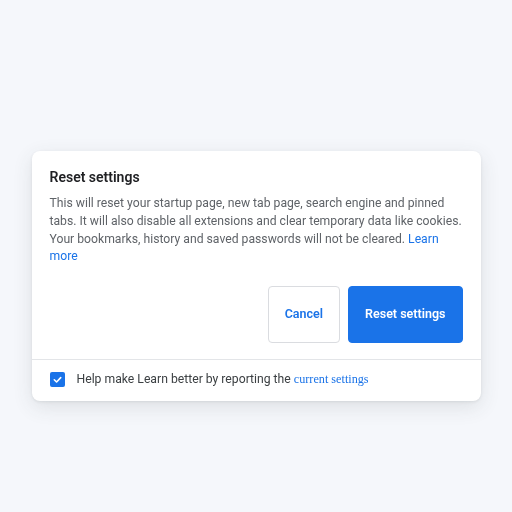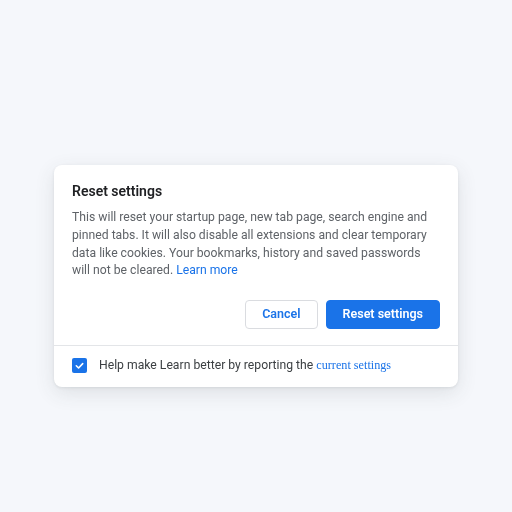--- a/index.html
+++ b/index.html
@@ -5,21 +5,21 @@
     * { box-sizing: border-box; margin: 0; padding: 0; }
     html, body { width: 512px; height: 512px; }
     body {
       font-family: "Segoe UI", Roboto, Arial, sans-serif;
       background: #f5f7fb;
       display: flex;
       align-items: center;
       justify-content: center;
     }
     .dialog {
-      width: 404px;
+      width: 449px;
       background: #ffffff;
       border-radius: 8px;
       box-shadow: 0 6px 20px rgba(60,64,67,0.12), 0 1px 3px rgba(60,64,67,0.1);
       overflow: hidden;
       margin-top: 40px;
     }
     .dialog-main {
       padding: 18px 18px 16px 18px;
     }
     .dialog-title {
@@ -41,21 +41,21 @@
       display: flex;
       justify-content: flex-end;
       gap: 8px;
       margin-top: 20px;
     }
     .btn {
       font-family: inherit;
       font-size: 12.5px;
       font-weight: 600;
       border-radius: 4px;
-      padding: 7px 16px;
+      padding: 21px 16px;
       cursor: pointer;
       line-height: 1;
     }
     .btn-secondary {
       background: #ffffff;
       color: #1a73e8;
       border: 1px solid #dadce0;
     }
     .btn-primary {
       background: #1a73e8;

